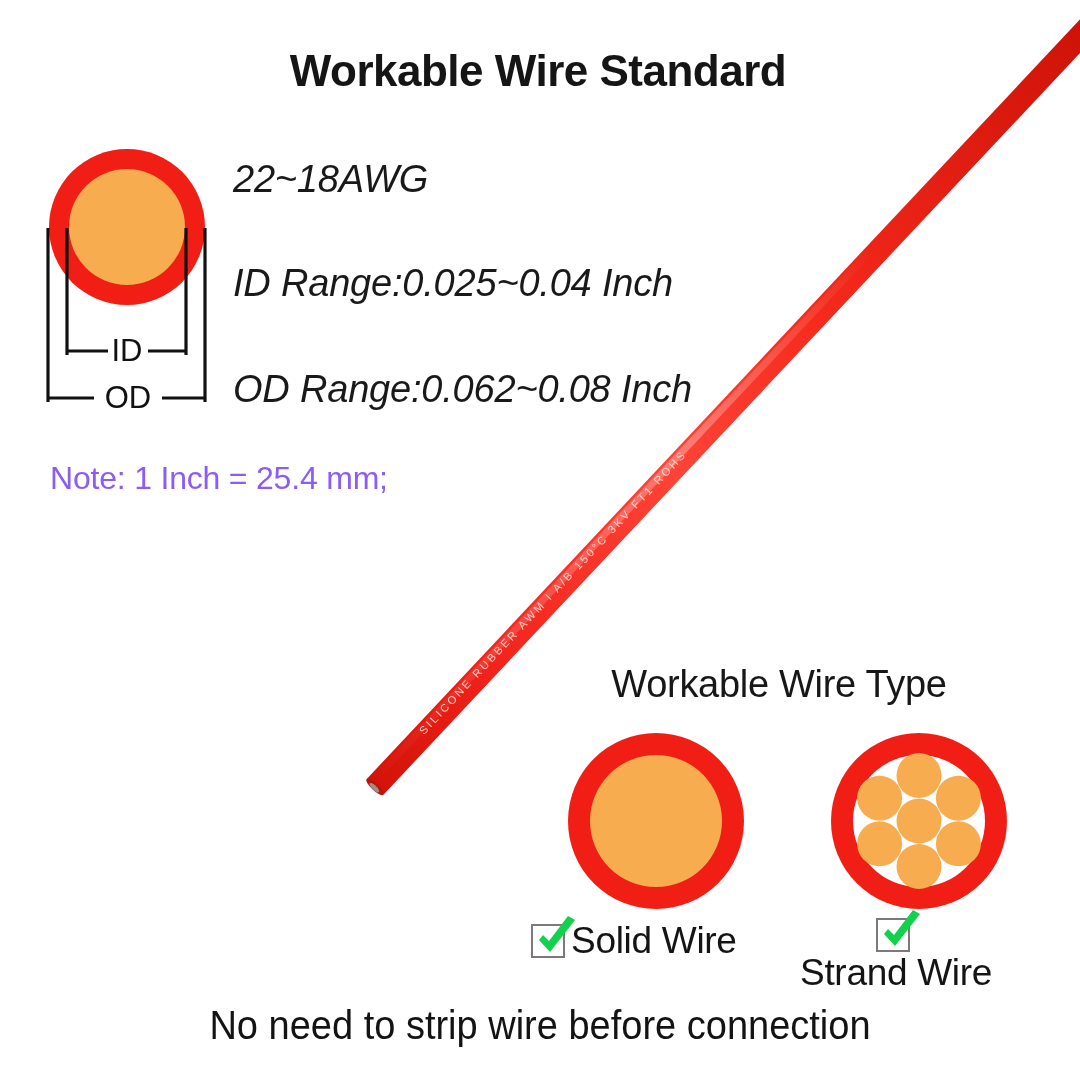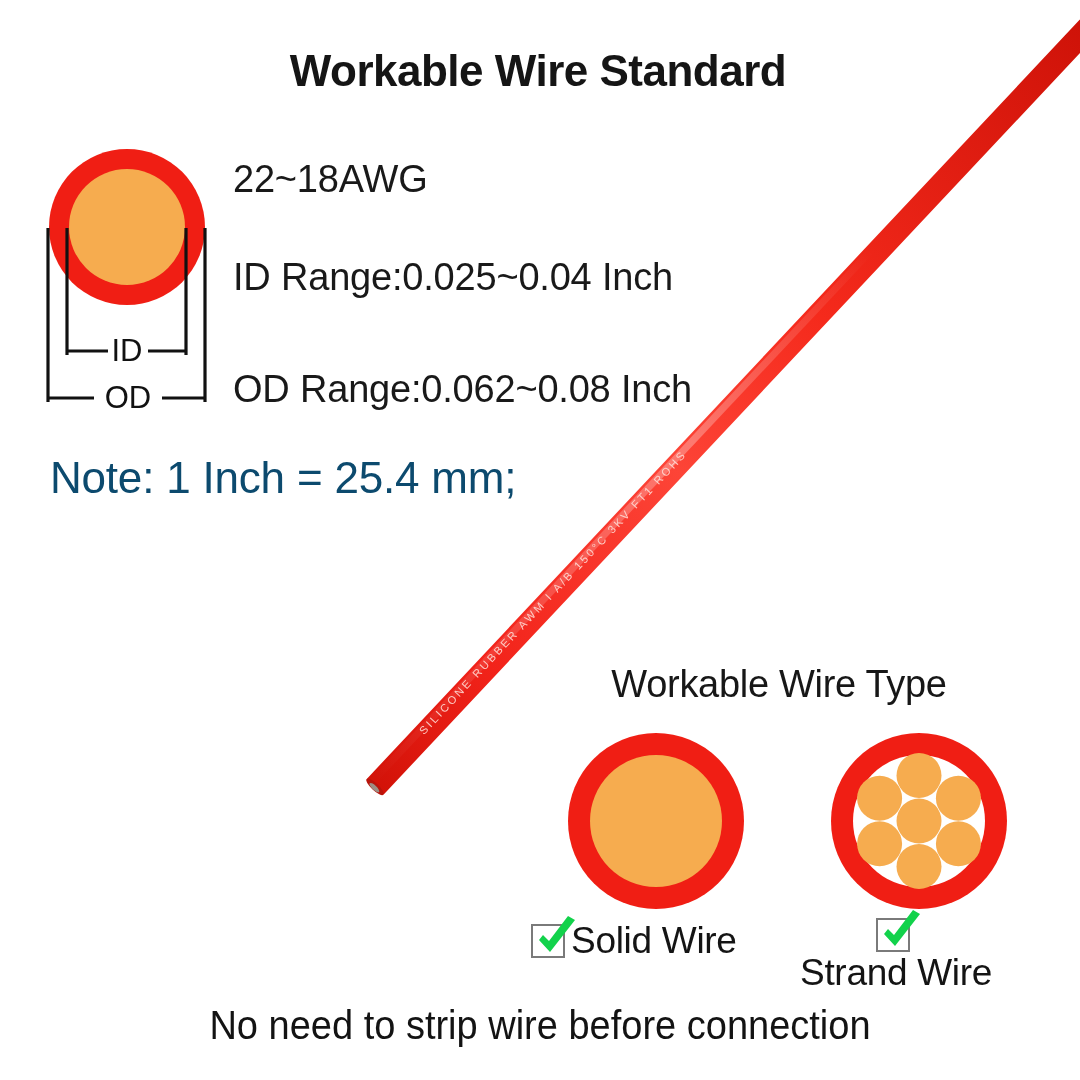--- a/index.html
+++ b/index.html
@@ -46,32 +46,33 @@
   }
 
   
   .spec-line {
     left: 233px;
     font-size: 38px;
     font-weight: normal;
     color: #191919;
     white-space: nowrap;
     letter-spacing: -0.2px;
+    font-style: italic;
   }
   #spec-awg   { top: 158px; }
-  #spec-id    { top: 256px; }
+  #spec-id    { top: 262px; }
   #spec-od    { top: 368px; }
 
   
   #note-block {
     left: 50px;
     top: 452px;
-    font-size: 44px;
+    font-size: 32px;
     line-height: 52px;
-    color: #0c4a6e;
+    color: #8b5cf6;
     white-space: nowrap;
     letter-spacing: -0.2px;
   }
 
   
   #wire-photo {
     left: 330px;
     top: -10px;
     width: 760px;
     height: 830px;

